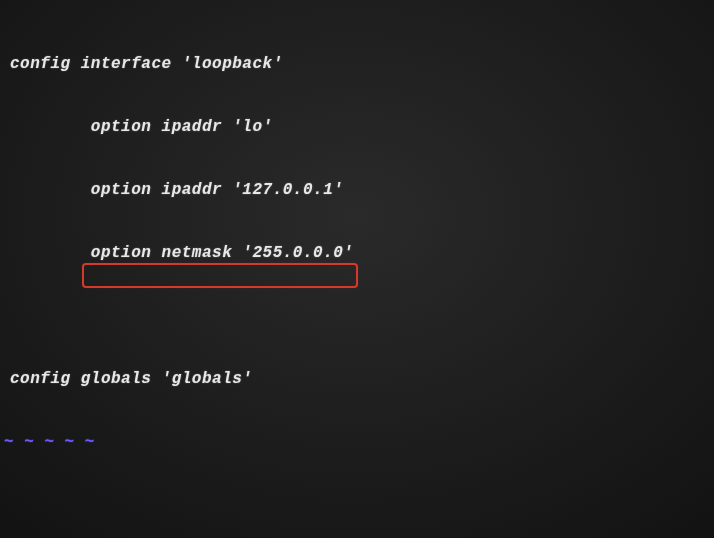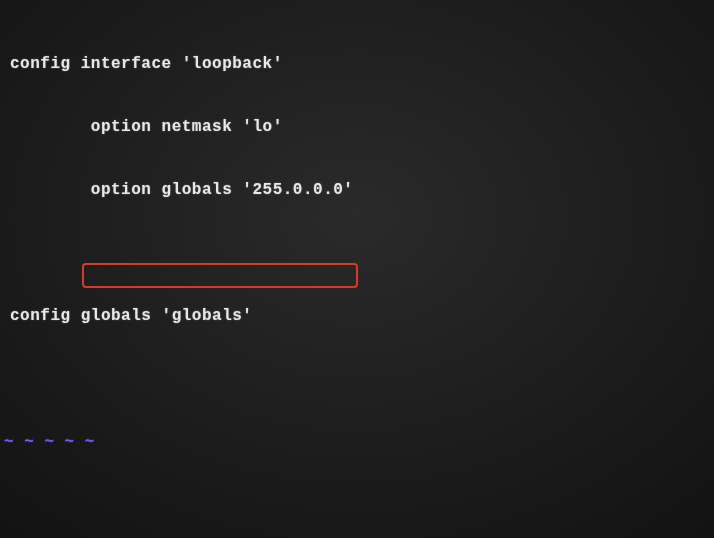--- a/index.html
+++ b/index.html
@@ -32,30 +32,31 @@
     box-shadow: 0 0 1px rgba(212,58,42,0.5);
   }
   .tilde-col {
     position: absolute;
     left: 4px;
     color: #6a5cff;
     line-height: 21px;
     font-weight: bold;
     text-shadow: 0 0 2px rgba(106,92,255,0.4);
   }
-  .line { display: block; }
+  .line { display: block; font-style: italic; }
   .blank { display: block; height: 21px; }
 </style>
 </head>
 <body>
 
 <div class="terminal">
   <span class="line">config interface 'loopback'</span>
-  <span class="line">        option netmask 'lo'</span>
-  <span class="line">        option globals '255.0.0.0'</span>
+  <span class="line">        option ipaddr 'lo'</span>
+  <span class="line">        option ipaddr '127.0.0.1'</span>
+  <span class="line">        option netmask '255.0.0.0'</span>
   <span class="blank"></span>
   <span class="line">config globals 'globals'</span>
   
   
   
   
   
   
   
   

